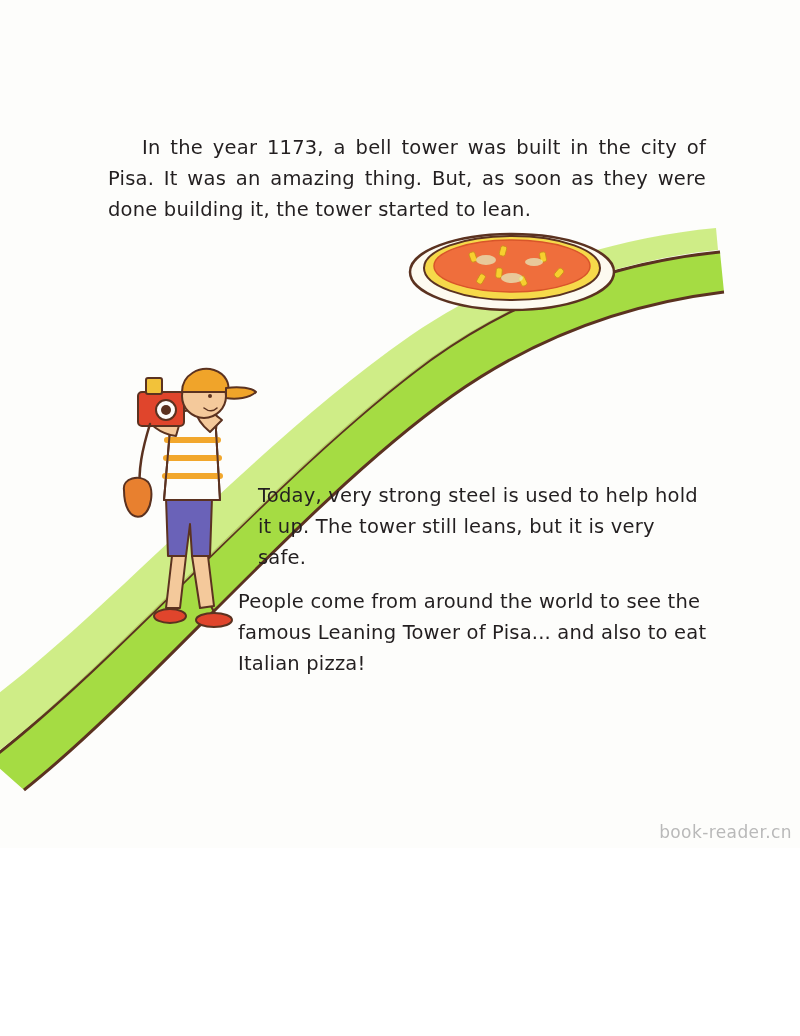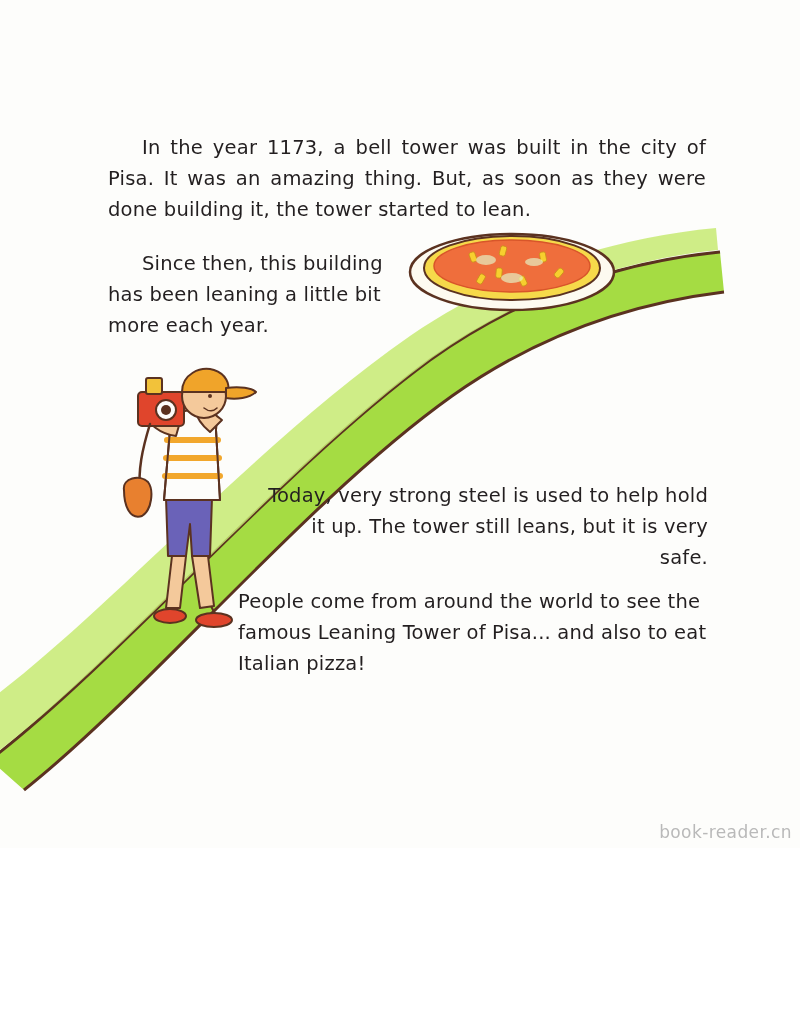--- a/index.html
+++ b/index.html
@@ -42,21 +42,21 @@
   #para-2 {
     left: 108px;
     top: 228px;
     width: 300px;
     text-indent: 34px;
   }
   #para-3 {
     left: 258px;
     top: 464px;
     width: 450px;
-    text-align: right;
+    text-align: left;
     text-indent: 0;
     margin-top: 16px;
   }
   #para-4 {
     left: 238px;
     top: 566px;
     width: 470px;
     text-align: left;
   }
   #page-number {
@@ -147,20 +147,19 @@
 
       <path d="M 182 392 C 182 374 200 366 214 370 C 226 374 230 384 228 392 Z" fill="#f0a42a"></path>
       <path d="M 226 388 C 240 386 252 388 256 392 C 250 398 236 400 226 398 Z" fill="#f0a42a"></path>
 
       <circle cx="210" cy="396" r="2" fill="#5b3220" stroke="none"></circle>
       <path d="M 204 408 C 209 412 214 411 217 408" fill="none" stroke-width="1.6"></path>
     </g>
   </svg>
 
   <p class="text-block" id="para-1">In the year 1173, a bell tower was built in the city of Pisa. It was an amazing thing. But, as soon as they were done building it, the tower started to lean.</p>
-  <p class="text-block" id="para-2">Since then, this building has been leaning a little bit more each year.</p>
   <p class="text-block" id="para-3">Today, very strong steel is used to help hold it up. The tower still leans, but it is very safe.</p>
   <p class="text-block" id="para-4">People come from around the world to see the famous Leaning Tower of Pisa... and also to eat Italian pizza!</p>
 
   <div id="page-number">27</div>
   <div id="watermark">book-reader.cn</div>
 
 </div>
 
 </body></html>

